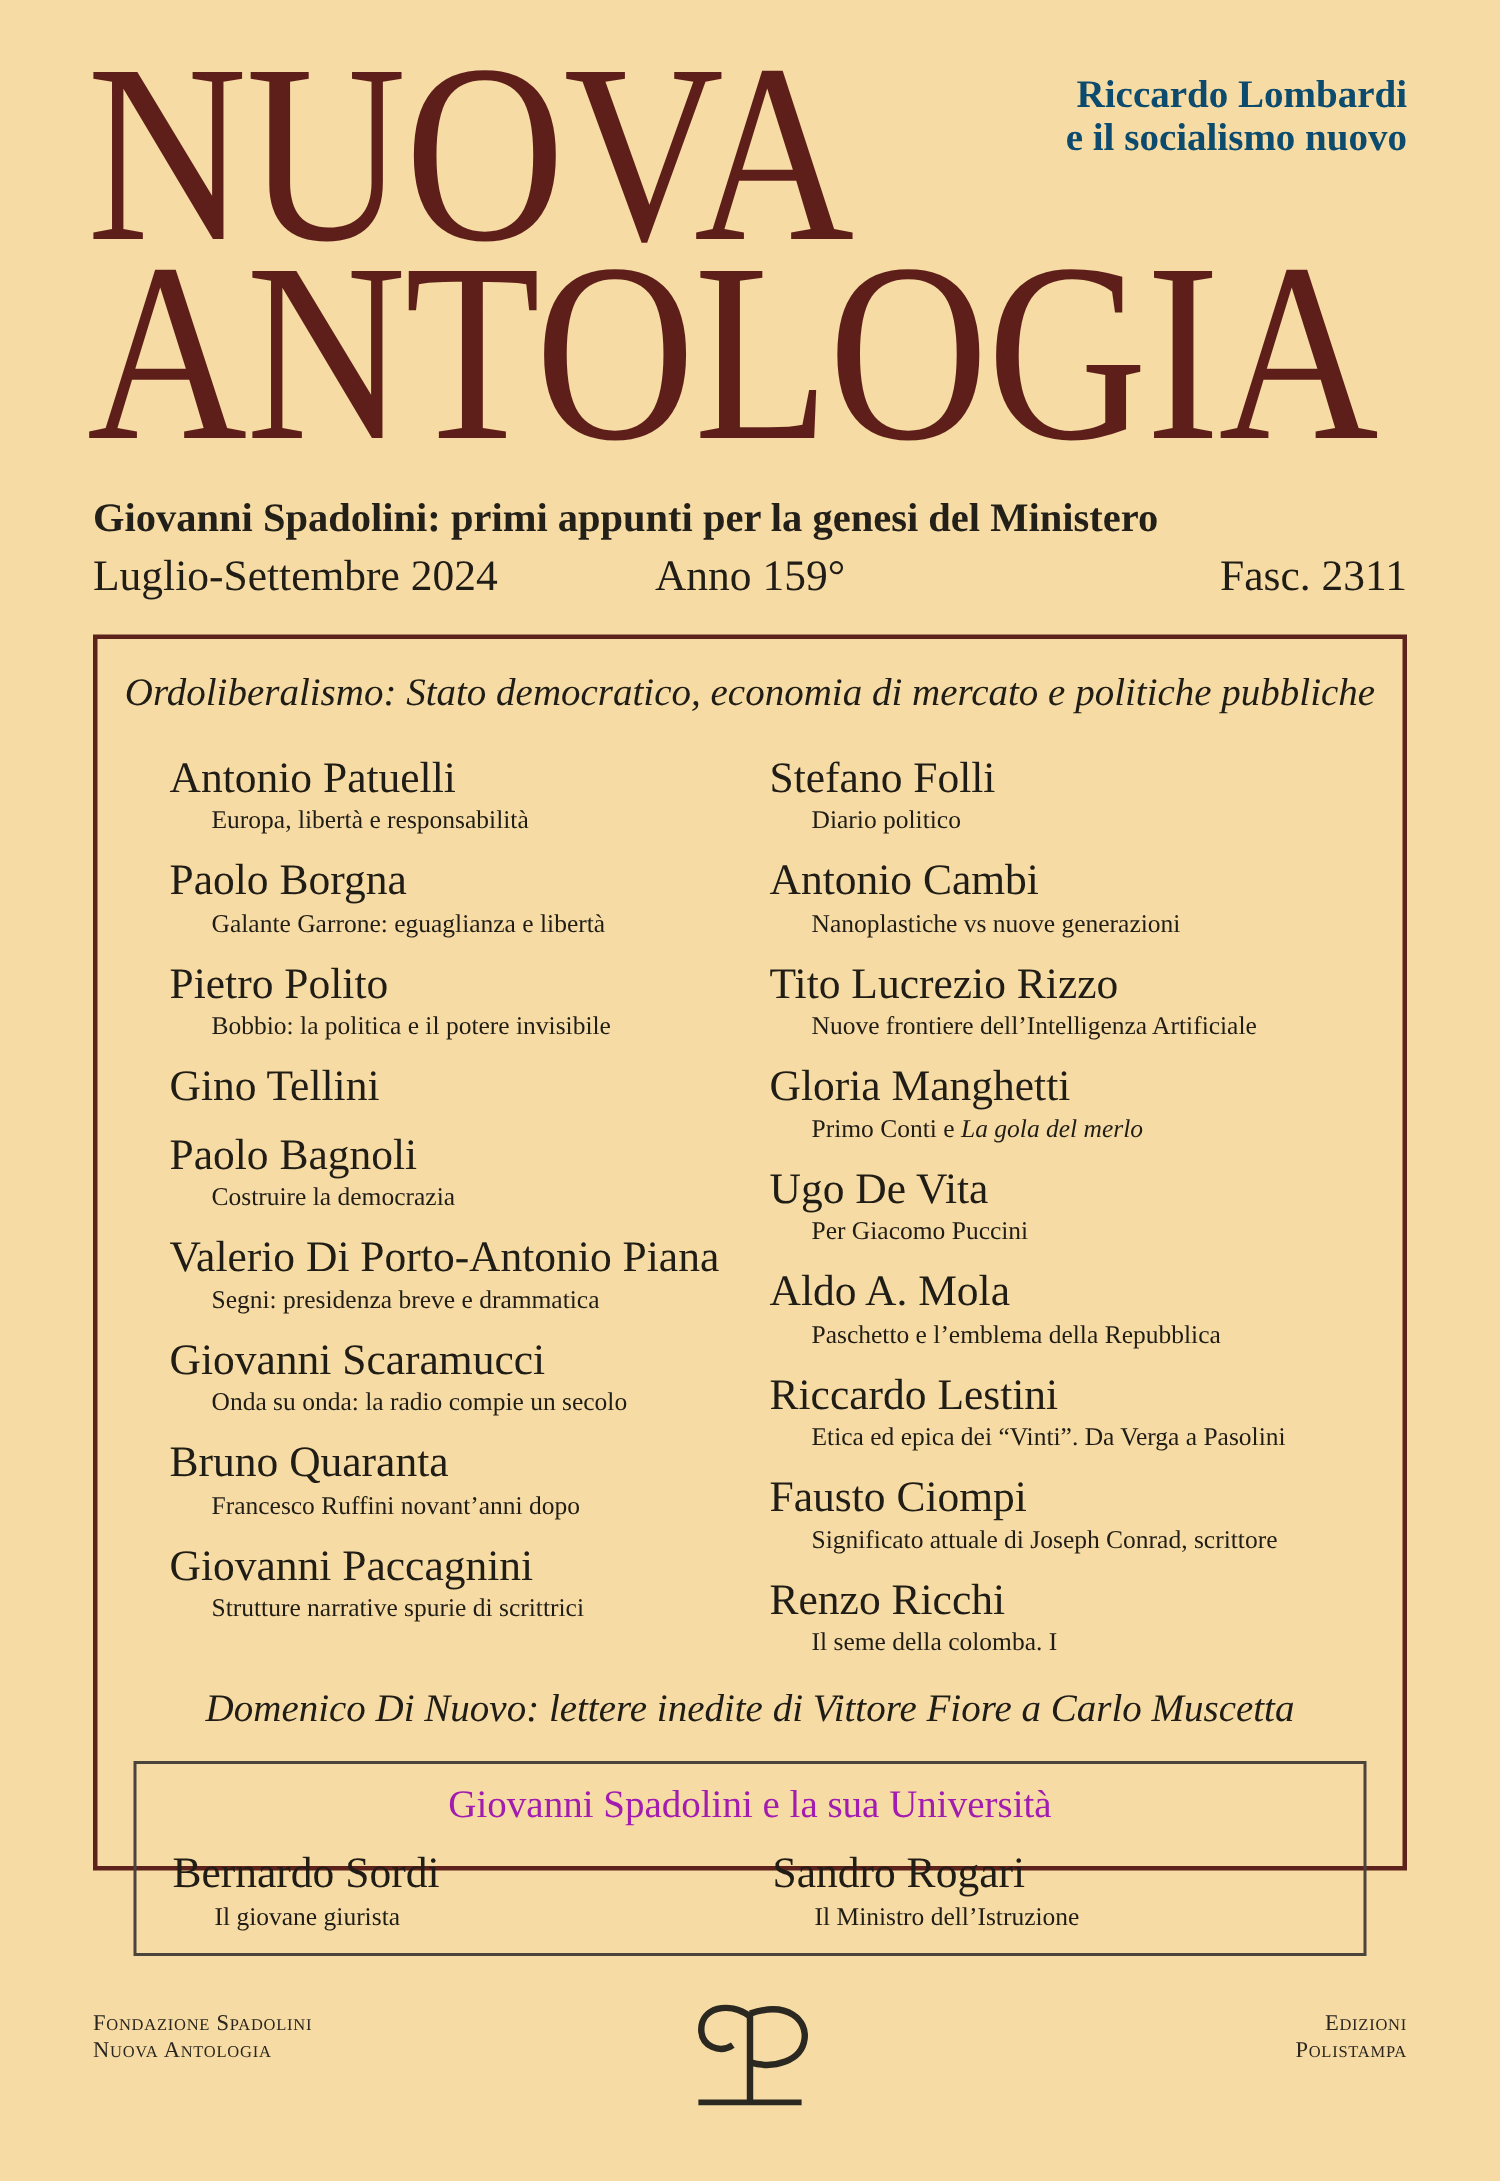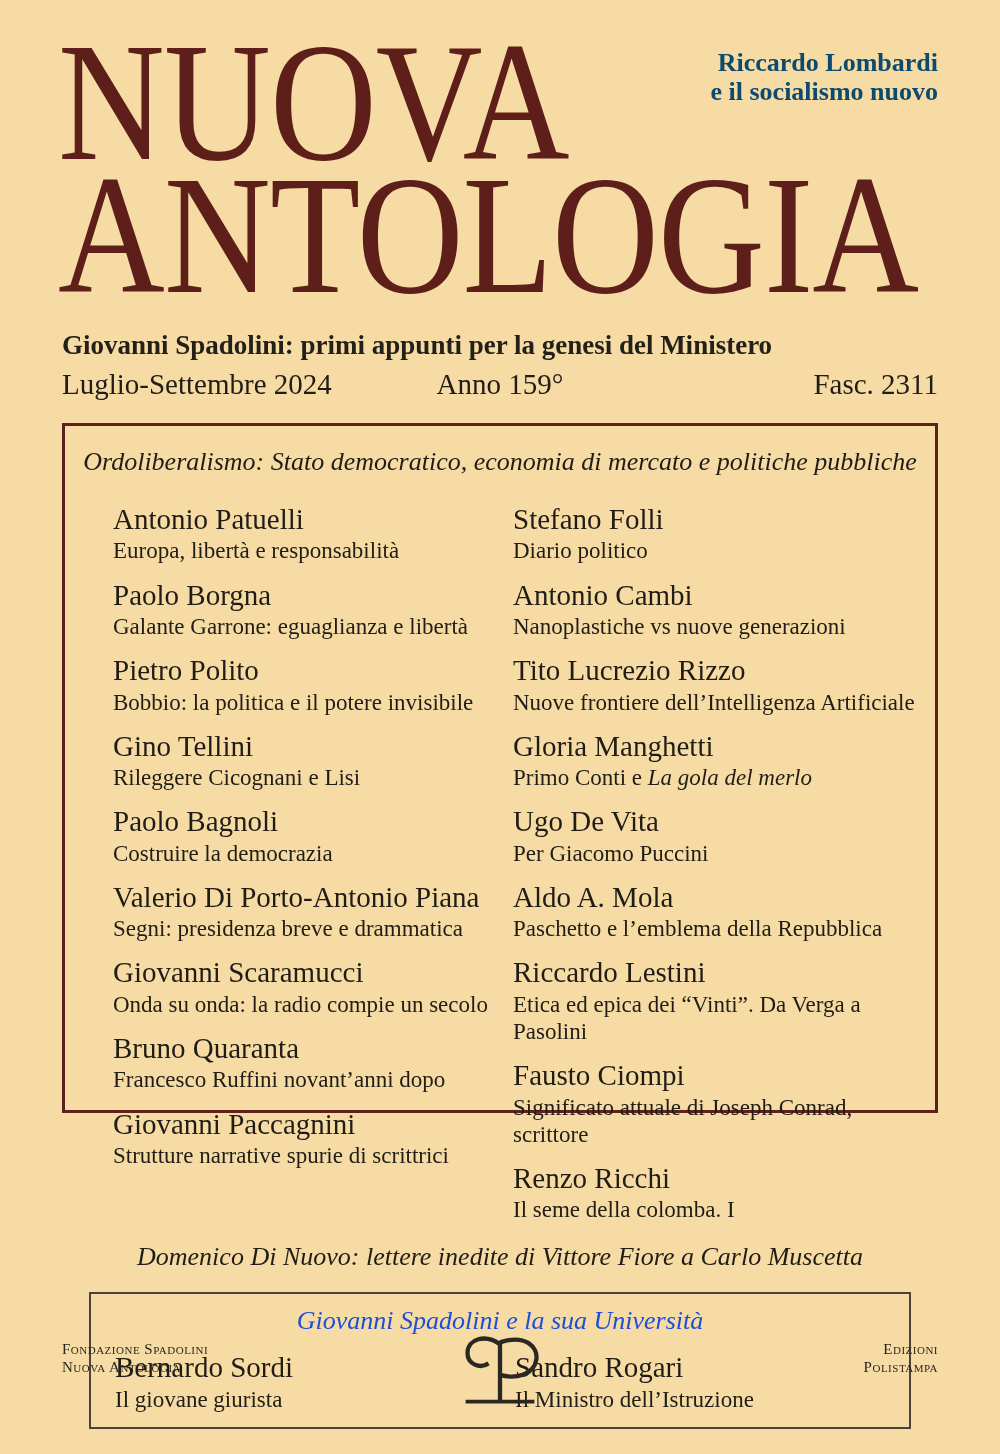--- a/index.html
+++ b/index.html
@@ -36,51 +36,51 @@
   .issue-row{
     position:absolute;left:62px;right:62px;top:368px;
     display:flex;align-items:flex-start;
     font-size:29px;
   }
   .issue-row .cell{flex:1;}
   .issue-row .cell.center{text-align:center;}
   .issue-row .cell.right{text-align:right;}
   
   .contents-box{
-    position:absolute;left:62px;right:62px;top:423px;height:690px;
+    position:absolute;left:62px;right:62px;top:423px;height:824px;
     border:3px solid #5E221C;
     box-sizing:border-box;
   }
   .section-title{
     margin-top:21px;
     text-align:center;
     font-style:italic;font-size:26px;
   }
   .toc-grid{
     margin:27px 18px 0 48px;
     display:grid;
     grid-template-columns:400px 1fr;
   }
   .toc-entry{margin-bottom:15px;}
   .toc-author{font-size:29px;line-height:1.05;}
-  .toc-title{font-size:23px;line-height:1.18;margin-top:3px;}
+  .toc-title{font-size:17px;line-height:1.18;margin-top:3px;margin-left:28px;}
   .letters-line{
     text-align:center;
     font-style:italic;font-size:26px;
     margin-top:4px;
   }
   .inner-box{
     margin:20px 24px 0;
     border:2px solid #4A443C;
     padding:12px 0 14px;
   }
   .inner-title{
     text-align:center;
-    font-style:italic;font-size:26px;
-    color:#1d4ed8;
+    font-size:26px;
+    color:#a21caf;
   }
   .inner-grid{
     display:grid;
     grid-template-columns:400px 1fr;
     margin:16px 0 0 24px;
   }
   .inner-grid .toc-entry{margin-bottom:0;}
   
   .page-footer{
     position:absolute;left:62px;right:62px;top:1340px;
@@ -132,21 +132,20 @@
           <div class="toc-entry">
             <div class="toc-author">Paolo Borgna</div>
             <div class="toc-title">Galante Garrone: eguaglianza e libertà</div>
           </div>
           <div class="toc-entry">
             <div class="toc-author">Pietro Polito</div>
             <div class="toc-title">Bobbio: la politica e il potere invisibile</div>
           </div>
           <div class="toc-entry">
             <div class="toc-author">Gino Tellini</div>
-            <div class="toc-title">Rileggere Cicognani e Lisi</div>
           </div>
           <div class="toc-entry">
             <div class="toc-author">Paolo Bagnoli</div>
             <div class="toc-title">Costruire la democrazia</div>
           </div>
           <div class="toc-entry">
             <div class="toc-author">Valerio Di Porto-Antonio Piana</div>
             <div class="toc-title">Segni: presidenza breve e drammatica</div>
           </div>
           <div class="toc-entry">

